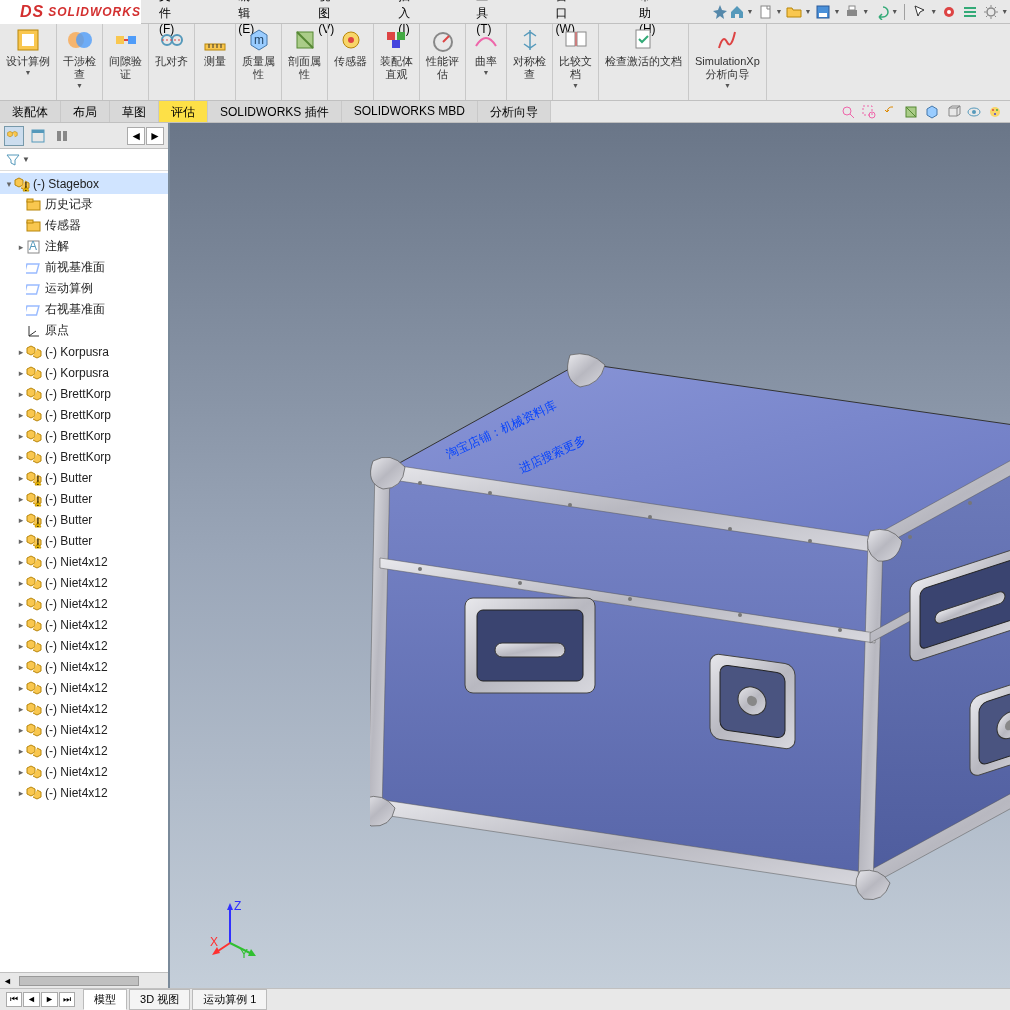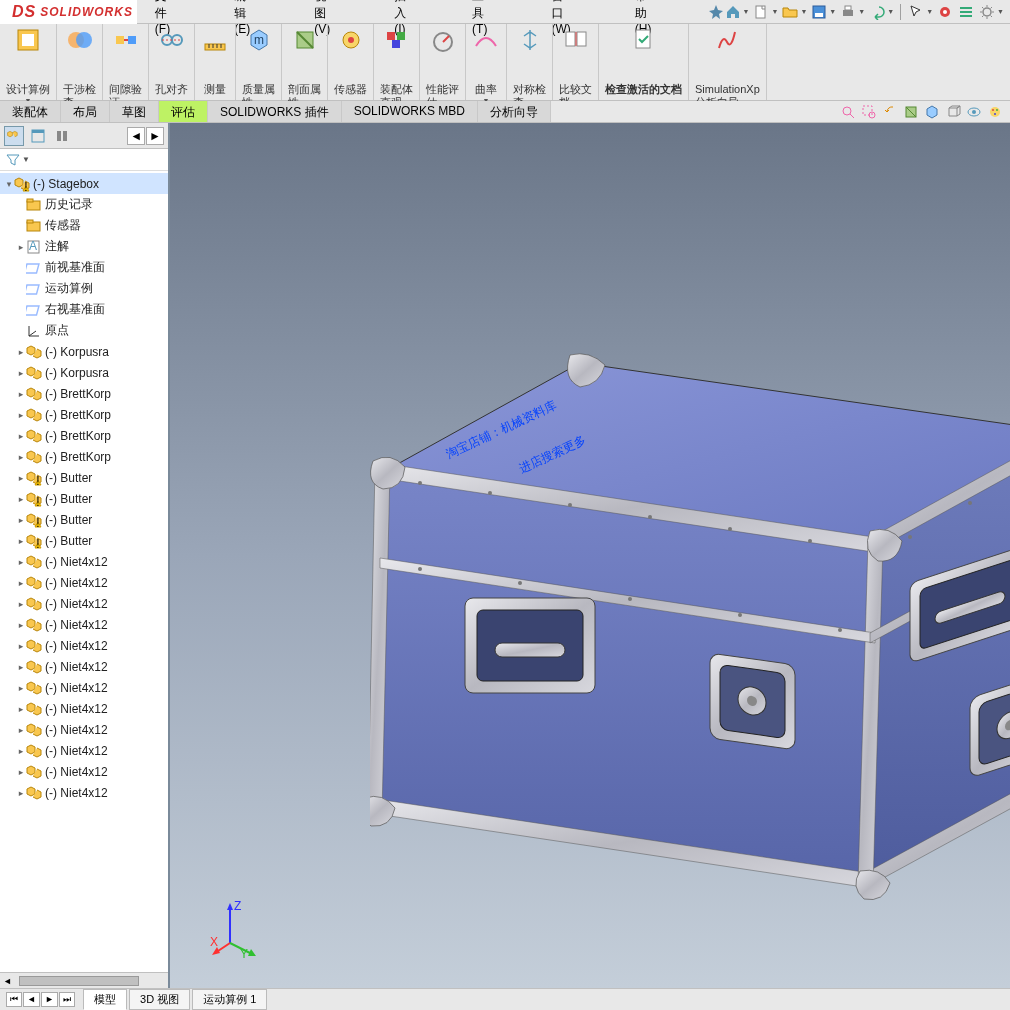--- a/index.html
+++ b/index.html
@@ -1,43 +1,43 @@
 <!DOCTYPE html>
 <html><head>
 <meta charset="utf-8">
 <style>
 * { margin:0; padding:0; box-sizing:border-box; font-family:"Microsoft YaHei",Arial,sans-serif; font-size:12px; }
 body { width:1010px; height:1010px; overflow:hidden; background:#e8e8e8; user-select:none; }
 
 
 .titlebar { height:24px; background:#e8e8e8; display:flex; align-items:center; border-bottom:1px solid #c0c0c0; }
-.logo { width:170px; height:24px; background:#fff; display:flex; align-items:center; padding-left:12px; color:#d32f2f; font-weight:bold; font-style:italic; font-size:13px; letter-spacing:1px; }
+.logo { width:170px; height:24px; background:#fff; display:flex; align-items:center; padding-left:20px; color:#d32f2f; font-weight:bold; font-style:italic; font-size:13px; letter-spacing:1px; }
 .logo .ds { color:#d32f2f; font-size:16px; margin-right:4px; }
 .menubar { display:flex; align-items:center; padding-left:10px; flex:1;gap:48px; }
 .menu-item { padding:3px 8px; cursor:pointer; }
 .qmenu-icons { display:flex; align-items:center; gap:3px; padding-right:6px; }
 .qicon { width:18px; height:18px; display:flex; align-items:center; justify-content:center; cursor:pointer; }
 .qicon svg { width:16px; height:16px; }
 .qsep { width:1px; height:16px; background:#a0a0a0; margin:0 3px; }
 .qdrop { font-size:7px; color:#555; margin-left:-2px; cursor:pointer; }
 
 
 .ribbon { height:77px; background:#e8e8e8; display:flex; border-bottom:1px solid #c0c0c0; }
 .rg { display:flex; flex-direction:column; align-items:center; padding:2px 6px 0; border-right:1px solid #c8c8c8; }
 .rg-icon { width:28px; height:28px; display:flex; align-items:center; justify-content:center; margin-bottom:1px; }
-.rg-label { font-size:11px; line-height:13px; color:#333;margin-top:28px; }
+.rg-label { font-size:11px; text-align:center; line-height:13px; color:#333; }
 .rg-drop { font-size:7px; color:#555; margin-top:1px; }
 .rg.disabled .rg-label { color:#999; }
 .rg.disabled .rg-icon { opacity:.45; }
-.rg-wide { min-width:88px;font-weight:bold; }
+.rg-wide { min-width:88px; }
 
 
 .cmdtabs { height:22px; background:#e8e8e8; display:flex; border-bottom:1px solid #c0c0c0; position:relative; }
 .ctab { padding:3px 12px; border-right:1px solid #c8c8c8; background:#d8d8d8; cursor:pointer; }
-.ctab.sel { background:#bef264; }
+.ctab.sel { background:#fde047; }
 .ctab-icons { margin-left:auto; display:flex; align-items:center; gap:3px; padding-right:6px; }
 .ctab-icons .qicon svg { width:16px; height:16px; }
 
 
 .main { display:flex; height:calc(100% - 24px - 77px - 22px - 22px); }
 .leftcol { width:170px; background:#fff; border-right:2px solid #7a8a9a; display:flex; flex-direction:column; }
 .lefttoolbar { height:26px; background:#e8e8e8; display:flex; align-items:center; padding:0 4px; gap:4px; border-bottom:1px solid #c0c0c0; }
 .ltbtn { width:20px; height:20px; display:flex; align-items:center; justify-content:center; cursor:pointer; }
 .ltbtn.sel { background:#cde; border:1px solid #79a; }
 .ltpager { margin-left:auto; display:flex; align-items:center; font-size:9px; gap:1px; }

